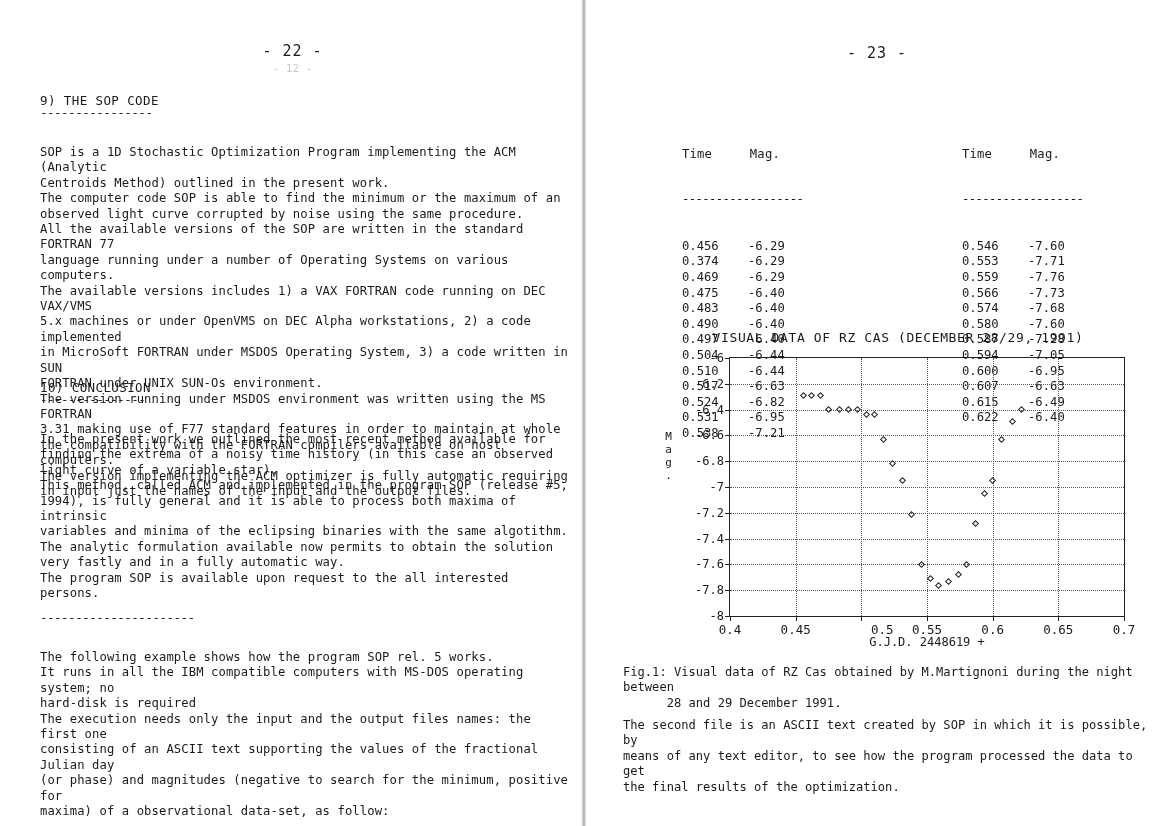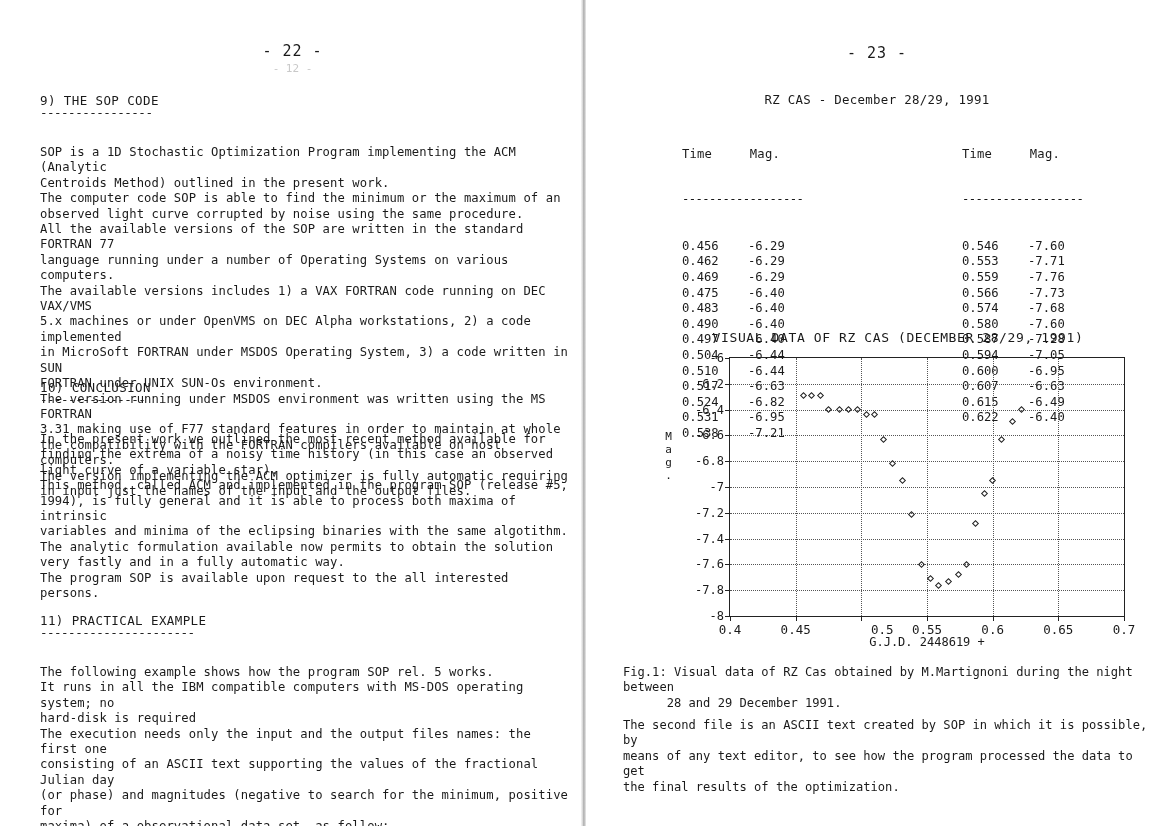--- a/index.html
+++ b/index.html
@@ -255,41 +255,39 @@
 light curve of a variable star).
 This method, called ACM and implemented in the program SOP (release #5,
 1994), is fully general and it is able to process both maxima of intrinsic
 variables and minima of the eclipsing binaries with the same algotithm.
 The analytic formulation available now permits to obtain the solution
 very fastly and in a fully automatic way.
 The program SOP is available upon request to the all interested persons.</div>
   </div>
 
   <div class="sec" id="practical">
-    <div class="sec-title">11) PRACTICAL EXAMPLE</div>
     <div class="rule">----------------------</div>
     <div class="body-txt">The following example shows how the program SOP rel. 5 works.
 It runs in all the IBM compatible computers with MS-DOS operating system; no
 hard-disk is required
 The execution needs only the input and the output files names: the first one
 consisting of an ASCII text supporting the values of the fractional Julian day
 (or phase) and magnitudes (negative to search for the minimum, positive for
 maxima) of a observational data-set, as follow:</div>
   </div>
 </div>
 
 <div class="page page-right">
   <div class="pageno pageno-r">- 23 -</div>
 
-  <div class="tbl-title">RZ CAS - December 28/29, 1991</div>
 
   <div class="tbl tbl-left">
     <div class="tbl-head">Time     Mag.</div>
     <div class="tbl-rule">------------------</div>
-    <div id="tbl-left-rows"><div>0.456    -6.29</div><div>0.462    -6.29</div><div>0.469    -6.29</div><div>0.475    -6.40</div><div>0.483    -6.40</div><div>0.490    -6.40</div><div>0.497    -6.40</div><div>0.504    -6.44</div><div>0.510    -6.44</div><div>0.517    -6.63</div><div>0.524    -6.82</div><div>0.531    -6.95</div><div>0.538    -7.21</div></div>
+    <div id="tbl-left-rows"><div>0.456    -6.29</div><div>0.374    -6.29</div><div>0.469    -6.29</div><div>0.475    -6.40</div><div>0.483    -6.40</div><div>0.490    -6.40</div><div>0.497    -6.40</div><div>0.504    -6.44</div><div>0.510    -6.44</div><div>0.517    -6.63</div><div>0.524    -6.82</div><div>0.531    -6.95</div><div>0.538    -7.21</div></div>
   </div>
 
   <div class="tbl tbl-right">
     <div class="tbl-head">Time     Mag.</div>
     <div class="tbl-rule">------------------</div>
     <div id="tbl-right-rows"><div>0.546    -7.60</div><div>0.553    -7.71</div><div>0.559    -7.76</div><div>0.566    -7.73</div><div>0.574    -7.68</div><div>0.580    -7.60</div><div>0.587    -7.28</div><div>0.594    -7.05</div><div>0.600    -6.95</div><div>0.607    -6.63</div><div>0.615    -6.49</div><div>0.622    -6.40</div></div>
   </div>
 
   <div class="chart-wrap">
     <div class="chart-title">VISUAL DATA OF RZ CAS (DECEMBER 28/29, 1991)</div>

